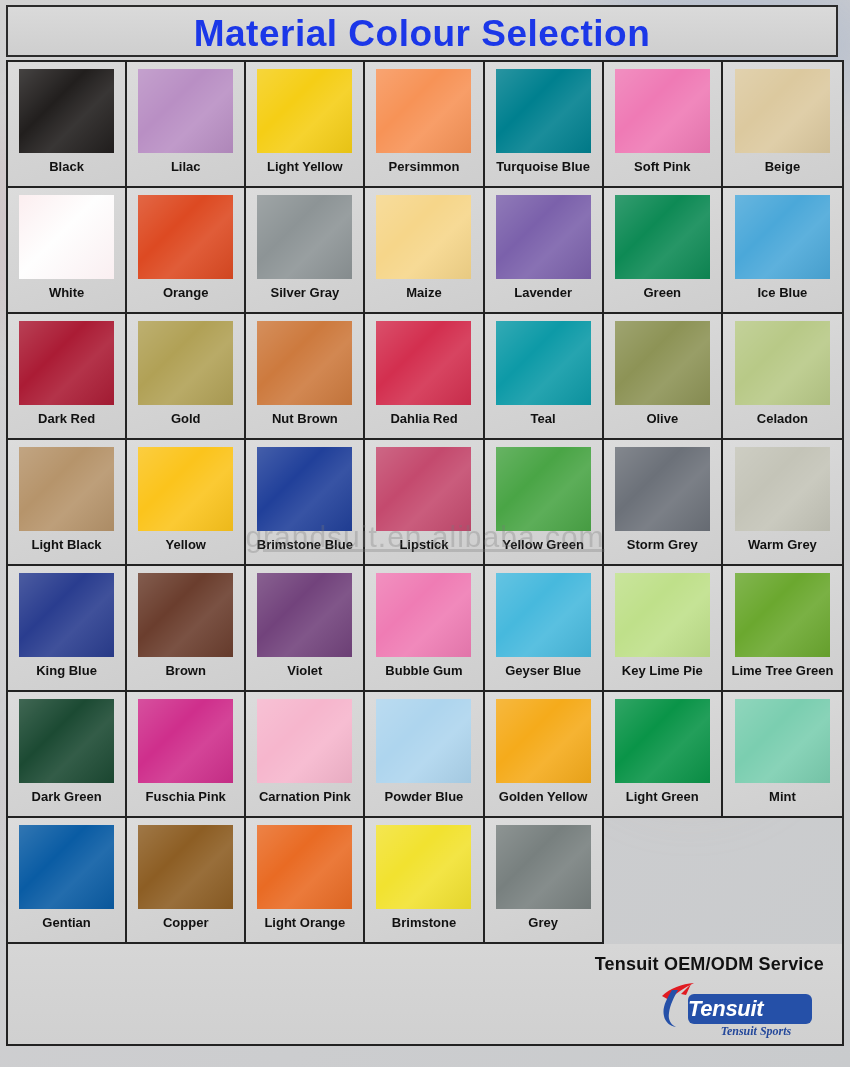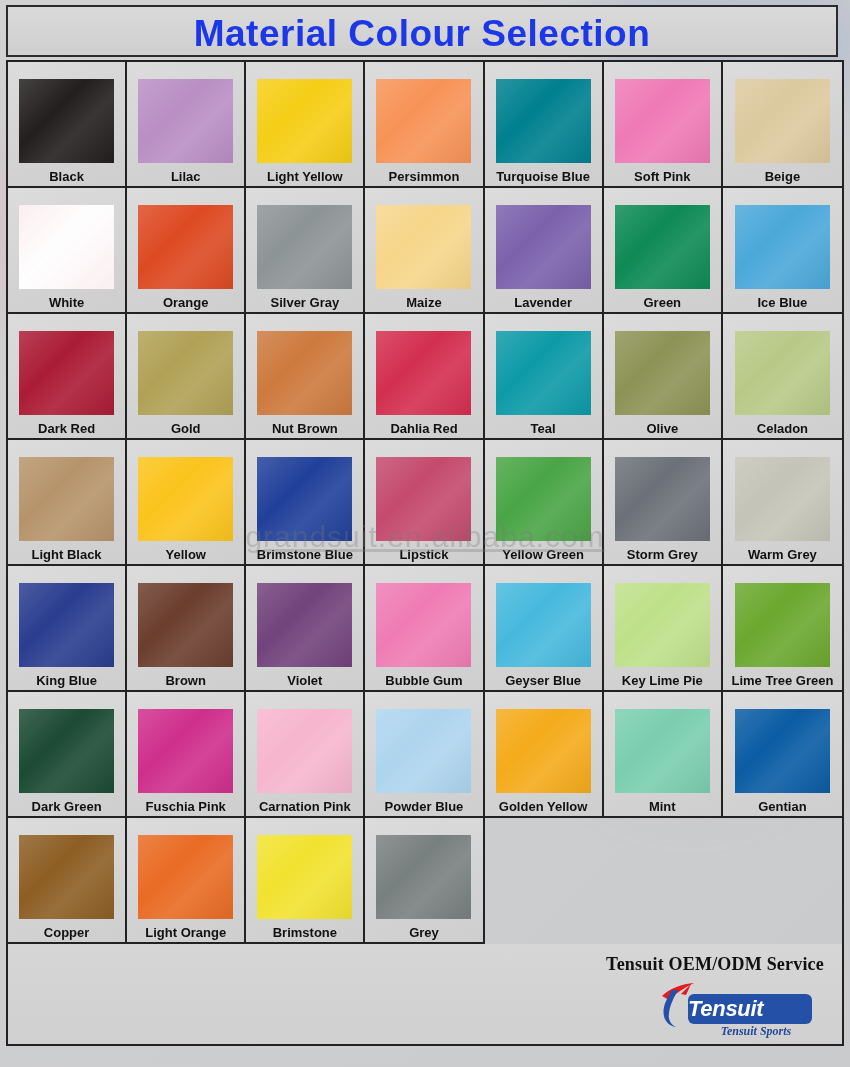--- a/index.html
+++ b/index.html
@@ -48,21 +48,21 @@
     grid-template-columns: repeat(7, 1fr);
   }
   .cell {
     position: relative;
     height: 126px;
     border-right: 2px solid #222;
     border-bottom: 2px solid #222;
     background: linear-gradient(160deg,#dcdcdc 0%, #d5d5d5 45%, #cecece 100%);
     display: flex; flex-direction: column;
     align-items: center; justify-content: flex-start;
-    padding-top: 17px;
+    padding-top: 7px;
   }
   .cell:nth-child(7n) { border-right: none; }
   .swatch {
     width: 95px; height: 84px;
     position: relative;
     overflow: hidden;
   }
   .swatch::after {
     content: "";
     position: absolute; inset: 0;
@@ -91,21 +91,20 @@
     border-top: none;
     background: linear-gradient(180deg,#d6d6d6 0%, #d0d0d0 100%);
     padding: 10px 18px 0 0;
   }
   .footer-tagline {
     text-align: right;
     font-size: 18px;
     font-weight: bold;
     color: #111;
     letter-spacing: .2px;
-    font-family: Liberation Serif, serif;
   }
   .logo-wrap {
     position: absolute;
     right: 28px; top: 42px;
     width: 160px; height: 52px;
   }
   .logo-box {
     position: absolute;
     left: 34px; top: 8px;
     width: 124px; height: 30px;
@@ -316,20 +315,24 @@
       </div>
       <div class="cell">
         <div class="swatch" style="background: rgb(174, 213, 238);"></div>
         <div class="label">Powder Blue</div>
       </div>
       <div class="cell">
         <div class="swatch" style="background: rgb(245, 171, 27);"></div>
         <div class="label">Golden Yellow</div>
       </div>
       <div class="cell">
+        <div class="swatch" style="background: rgb(10, 148, 72);"></div>
+        <div class="label">Light Green</div>
+      </div>
+      <div class="cell">
         <div class="swatch" style="background: rgb(123, 206, 176);"></div>
         <div class="label">Mint</div>
       </div>
       <div class="cell">
         <div class="swatch" style="background: rgb(10, 92, 164);"></div>
         <div class="label">Gentian</div>
       </div>
       <div class="cell">
         <div class="swatch" style="background: rgb(141, 94, 36);"></div>
         <div class="label">Copper</div>

